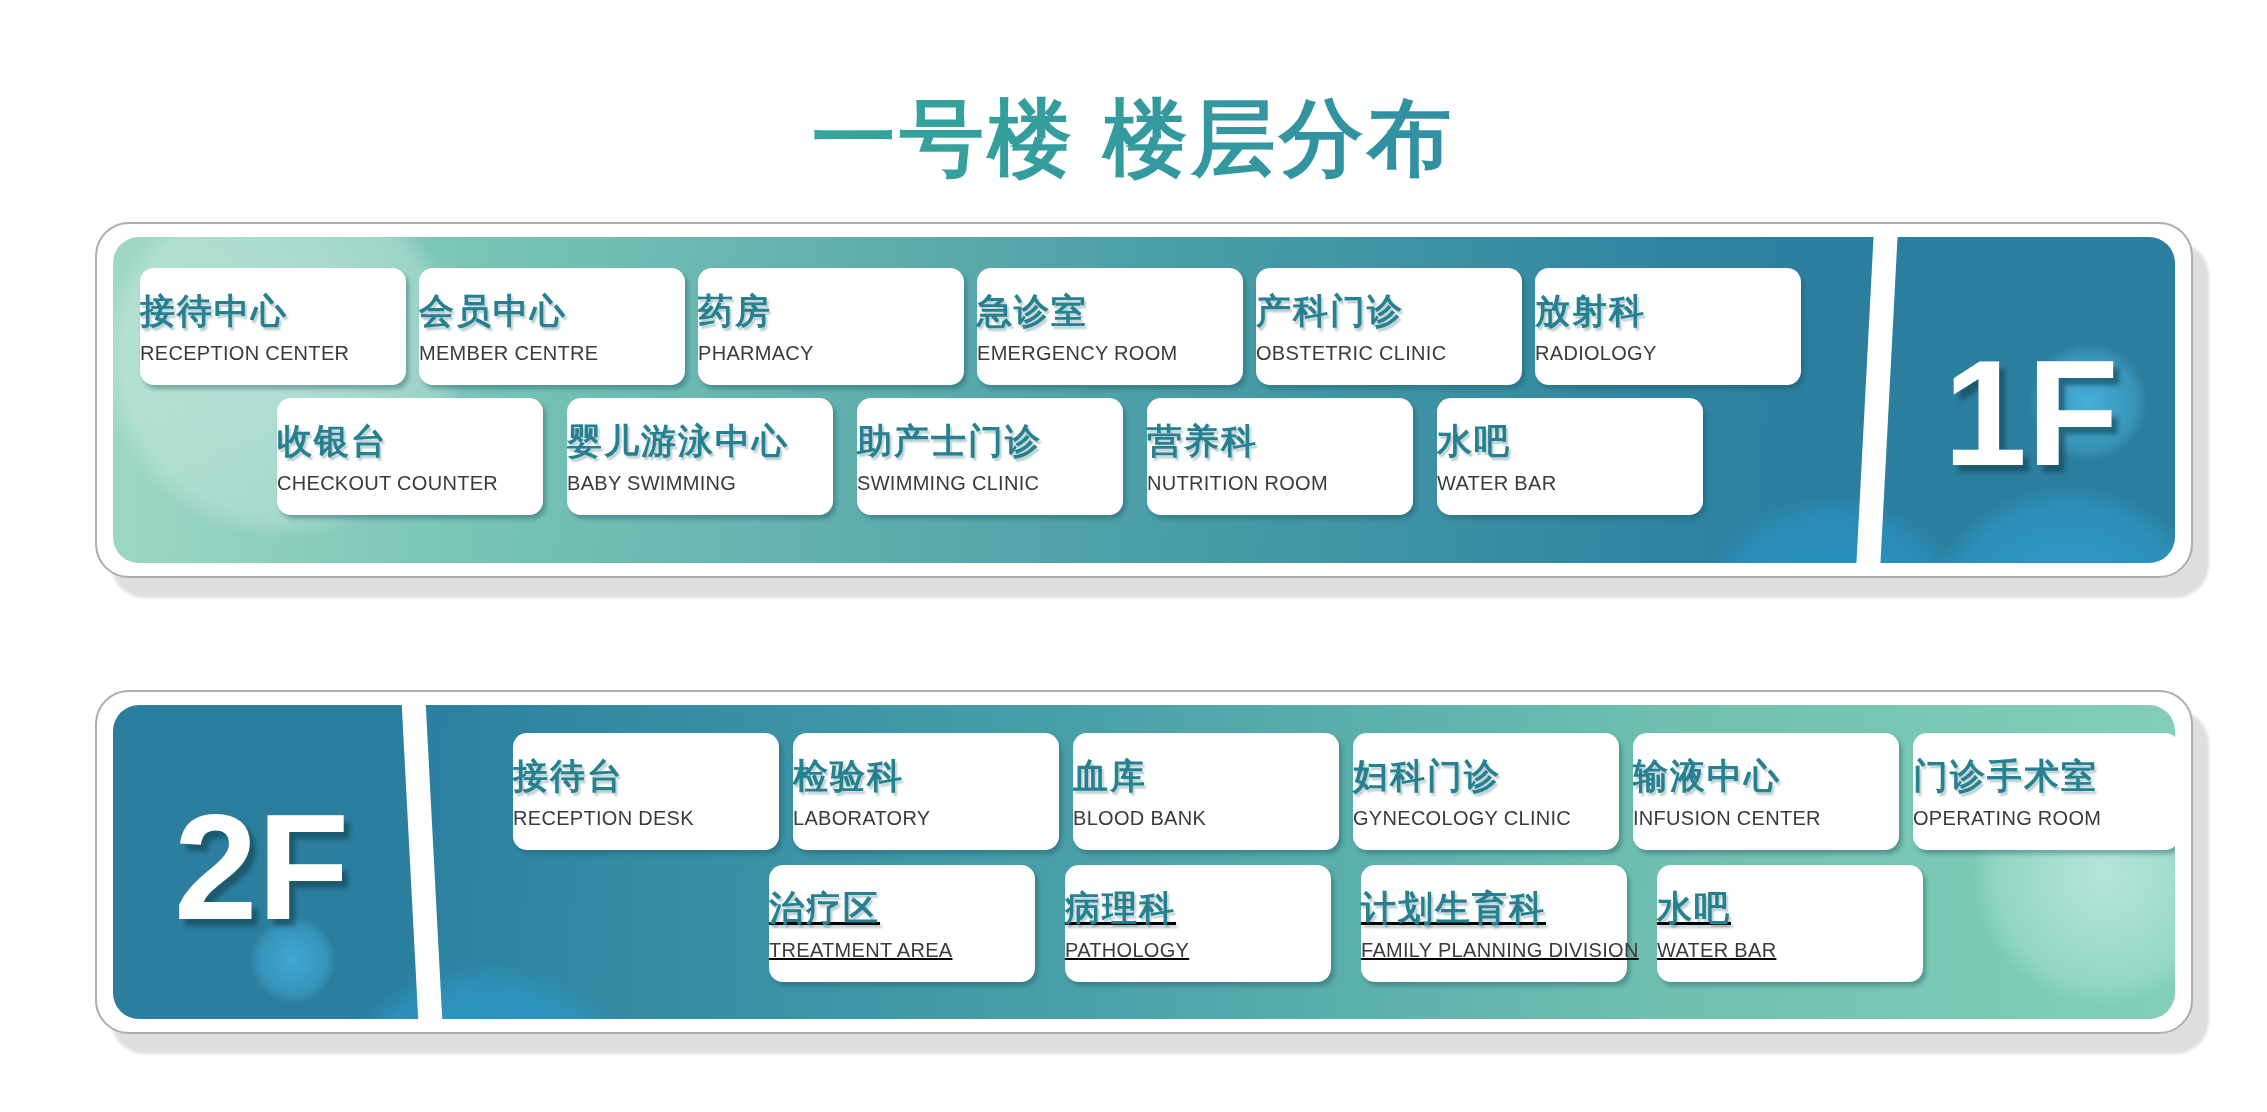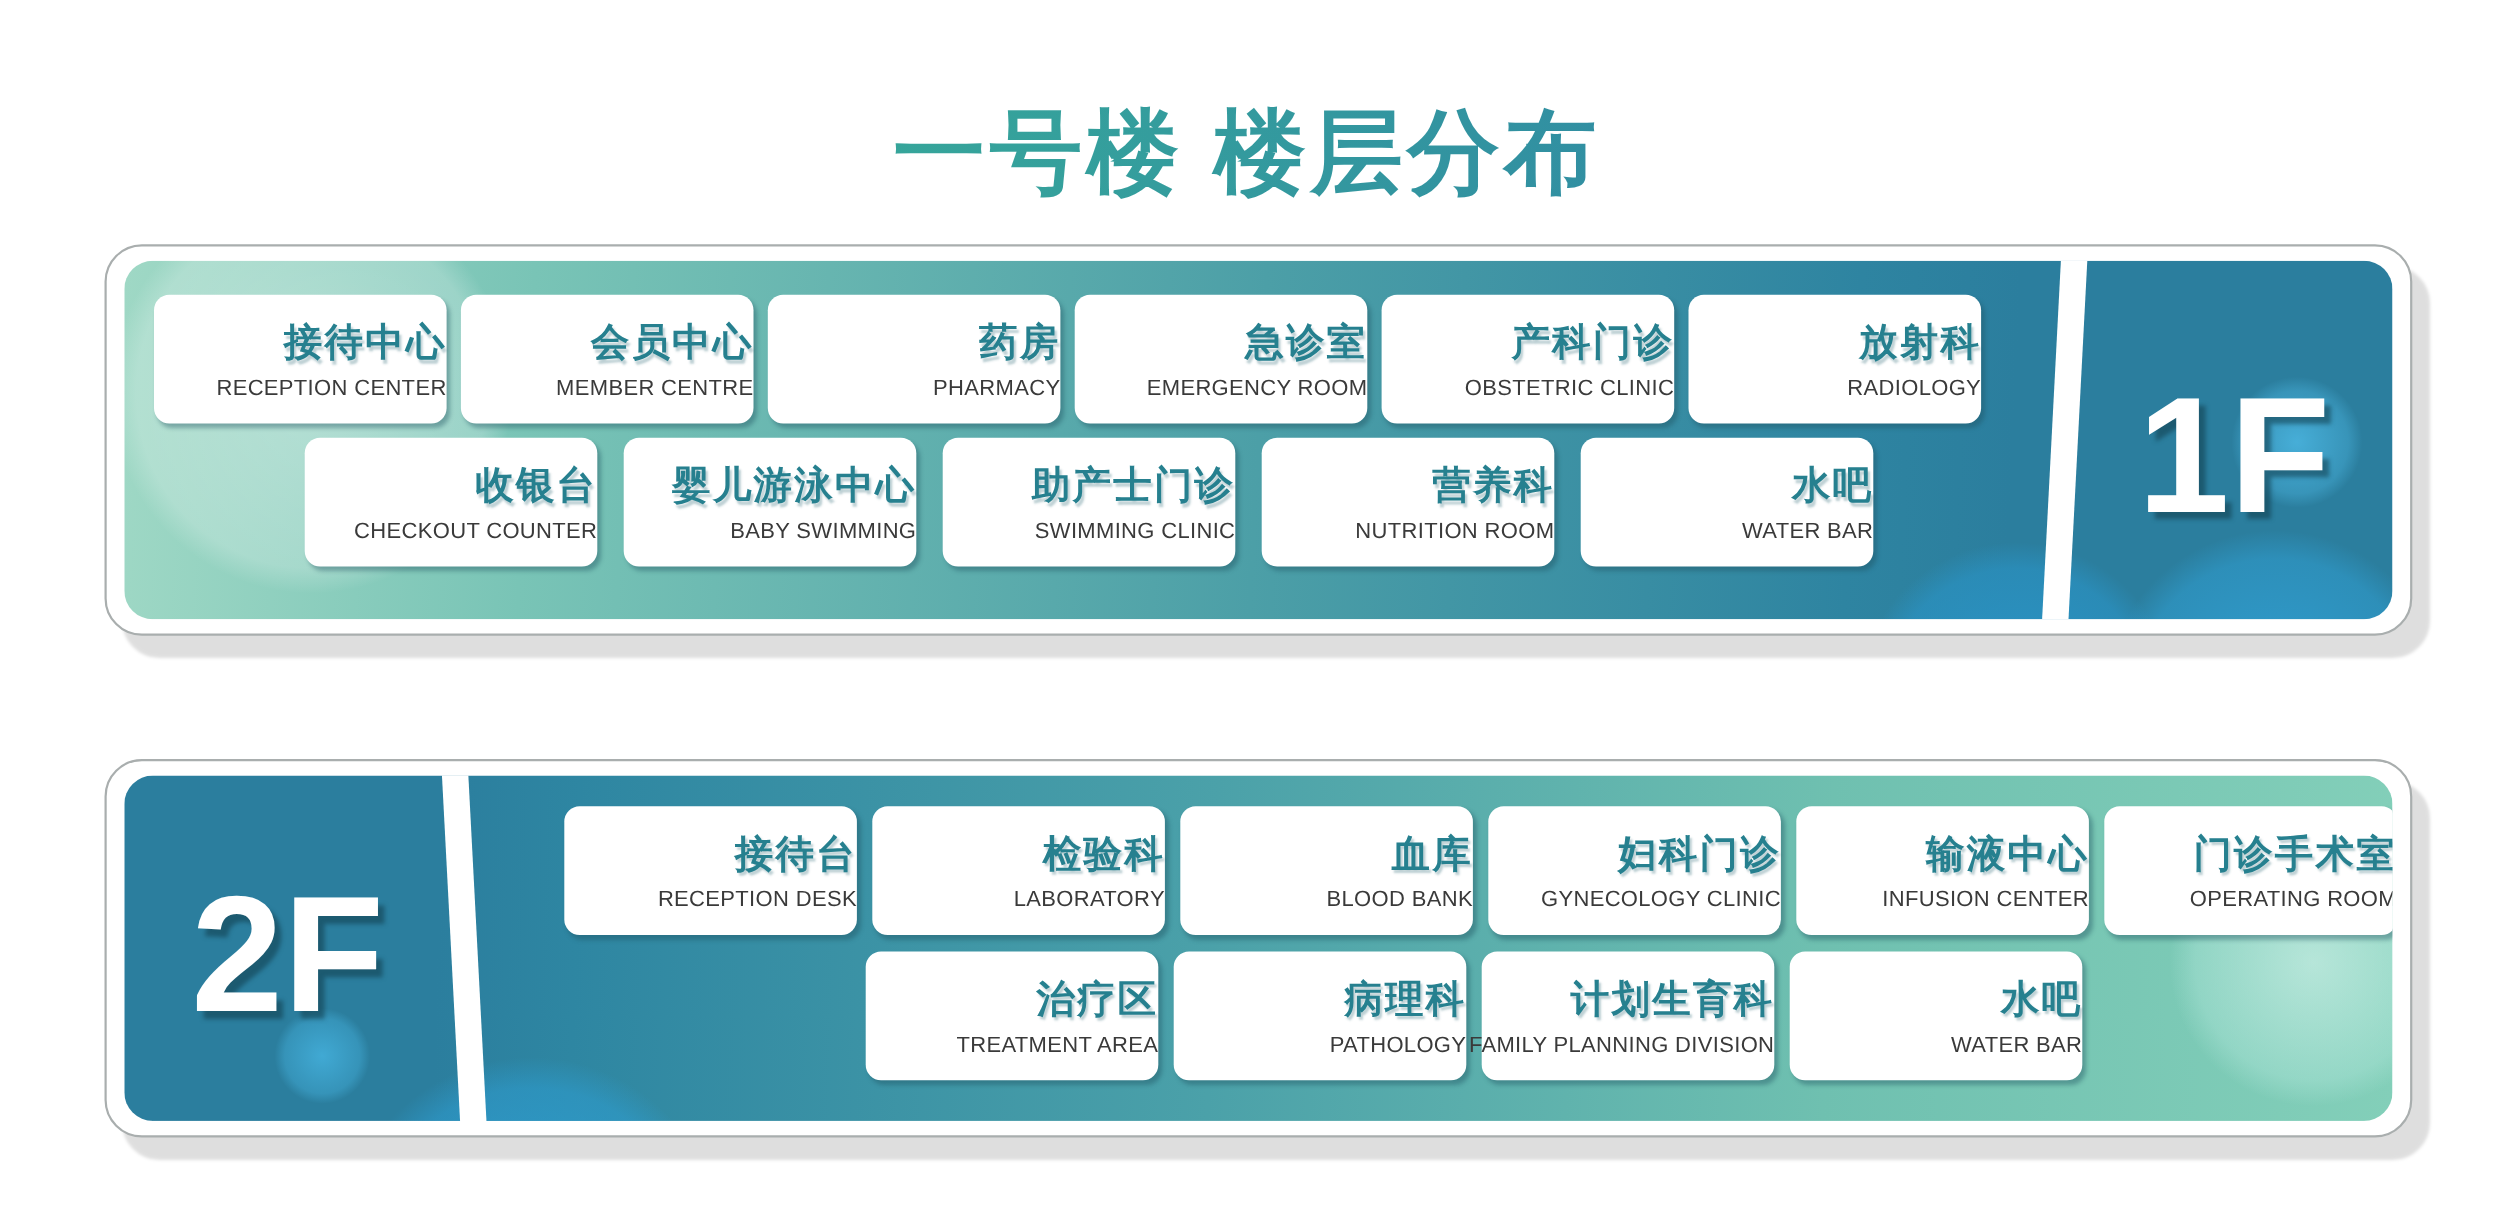--- a/index.html
+++ b/index.html
@@ -59,26 +59,26 @@
     padding-top:26px;box-sizing:border-box;
   }
   .floor-label-1f{left:1770px;width:296px;}
   .floor-label-2f{left:0;width:297px;padding-top:10px;}
 
   
   .card-row{position:absolute;display:flex;}
   .row-f1-r0{left:27px;top:31px;gap:13px;}
   .row-f1-r1{left:164px;top:161px;gap:24px;}
   .row-f2-r0{left:372px;top:28px;gap:14px;padding-left:28px;}
-  .row-f2-r1{left:674px;top:160px;gap:14px;}
+  .row-f2-r1{left:656px;top:160px;gap:30px;text-decoration:underline;}
 
   .card{
     width:266px;height:117px;background:#ffffff;border-radius:14px;
     box-shadow:3px 4px 4px rgba(30,80,95,0.4);
-    display:flex;flex-direction:column;align-items:flex-end;justify-content:center;
+    display:flex;flex-direction:column;align-items:flex-start;justify-content:center;
     text-align:center;flex:0 0 auto;
   }
   .card .zh{
     font-size:35px;font-weight:bold;color:#26808f;letter-spacing:2px;
     text-shadow:2px 3px 2px rgba(32,96,110,0.3);
     white-space:nowrap;
   }
   .card .en{
     font-size:20px;color:#3a3a3a;margin-top:7px;letter-spacing:0.3px;white-space:nowrap;
   }

